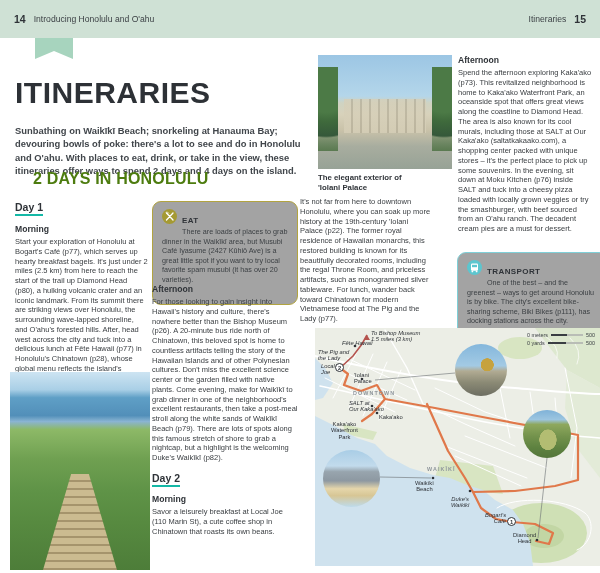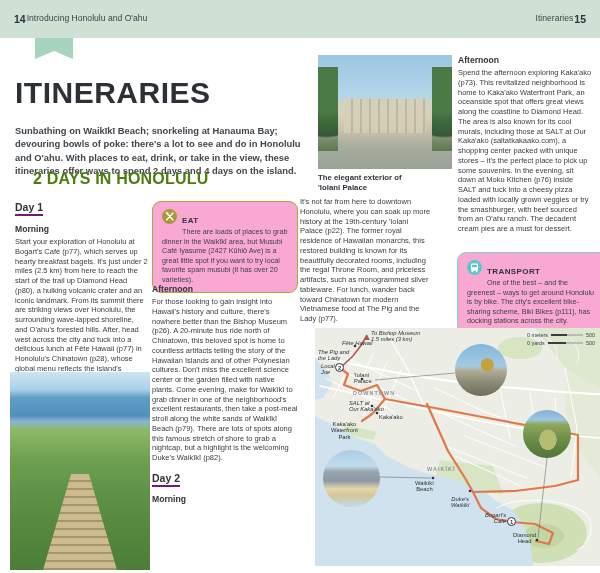--- a/index.html
+++ b/index.html
@@ -1,36 +1,36 @@
 <!DOCTYPE html>
 <html><head>
 <meta charset="utf-8">
 <style>
   html,body{margin:0;padding:0;background:#fff;}
   .page{position:relative;width:600px;height:573px;background:#fff;overflow:hidden;
         font-family:"Liberation Sans",sans-serif;color:#3c4044;}
   
   .hdr{position:absolute;left:0;top:0;width:600px;height:38px;background:#cfe1d5;
        display:flex;align-items:center;justify-content:space-between;box-sizing:border-box;padding:0 14px;}
-  .hdr .grp{display:flex;align-items:flex-start;gap:1px;}
+  .hdr .grp{display:flex;align-items:center;gap:8px;}
   .pgnum{font-weight:bold;font-size:10.5px;color:#2f3338;}
   .sect{font-size:8.6px;color:#3d4246;}
   .ribbon{position:absolute;left:35px;top:38px;width:38px;height:21px;background:#a7d4be;
           clip-path:polygon(0 0,100% 0,100% 100%,50% 62%,0 100%);}
   
   .title{position:absolute;left:15px;top:76px;font-size:30px;font-weight:900;color:#2d3136;letter-spacing:.5px;}
   .lede{position:absolute;left:15px;top:124px;width:292px;font-size:9.4px;line-height:1.42;font-weight:bold;color:#41464b;}
   .sec-h{position:absolute;left:33px;top:170px;font-size:16px;font-weight:800;color:#4d7c0f;letter-spacing:.2px;}
-  .day{font-weight:bold;font-size:10.5px;color:#2f3338;border-bottom:2px solid #701a75;display:inline-block;padding-bottom:1px;}
+  .day{font-weight:bold;font-size:10.5px;color:#2f3338;border-bottom:2px solid #14b8a6;display:inline-block;padding-bottom:1px;}
   .sub{font-weight:bold;font-size:8.6px;color:#2f3338;margin:0 0 3px 0;}
   .p{font-size:7.5px;line-height:1.3;color:#3c4044;margin:0;}
   .pos{position:absolute;}
   .pre{white-space:pre-line;}
   
-  .callout{box-sizing:border-box;border-radius:9px;padding:7px 9px 8px;background:#f9a8d4;}
+  .callout{box-sizing:border-box;border-radius:9px;padding:7px 9px 20px;background:#a3a3a3;}
   .callout .ttl{font-weight:bold;font-size:8px;letter-spacing:.4px;color:#2f3338;}
   .callout .txt{font-size:7.2px;line-height:1.32;color:#3c4044;}
   .cicon{float:left;margin:0 5px 2px 0;}
   .eatbox{border:1.5px solid #b2a440;}
   .trbox{border:1.5px solid #7fd0d8;}
   
   .ph{position:absolute;overflow:hidden;}
   .ph-palace{left:318px;top:55px;width:134px;height:114px;
     background:linear-gradient(180deg,#9cc6e4 0%,#b4d6ea 36%,#cfd3c2 42%,#d8d2bb 52%,#c9c2a9 66%,#a8ad9f 80%,#97a296 100%);}
   .tree{position:absolute;top:12px;bottom:18px;width:24px;
@@ -110,20 +110,21 @@
   </div>
 
   <div class="pos" style="left:152px;top:284px;width:146px;">
     <p class="sub">Afternoon</p>
     <p class="p">For those looking to gain insight into Hawaii's history and culture, there's nowhere better than the Bishop Museum (p26). A 20-minute bus ride north of Chinatown, this beloved spot is home to countless artifacts telling the story of the Hawaiian Islands and of other Polynesian cultures. Don't miss the excellent science center or the garden filled with native plants. Come evening, make for Waikīkī to grab dinner in one of the neighborhood's excellent restaurants, then take a post-meal stroll along the white sands of Waikīkī Beach (p79). There are lots of spots along this famous stretch of shore to grab a nightcap, but a highlight is the welcoming Duke's Waikīkī (p82).</p>
   </div>
 
   <div class="pos" style="left:152px;top:468px;width:146px;">
     <span class="day">Day 2</span>
     <p class="sub" style="margin-top:7px;">Morning</p>
+    <p class="p">Savor a leisurely breakfast at Local Joe (110 Marin St), a cute coffee shop in Chinatown that roasts its own beans.</p>
   </div>
 
 
   <div class="ph ph-palace">
     <div class="tree l"></div>
     <div class="tree r"></div>
     <div class="facade"></div>
   </div>
   <div class="pos figcap pre" style="left:318px;top:173px;width:134px;">The elegant exterior of
 'Iolani Palace</div>

